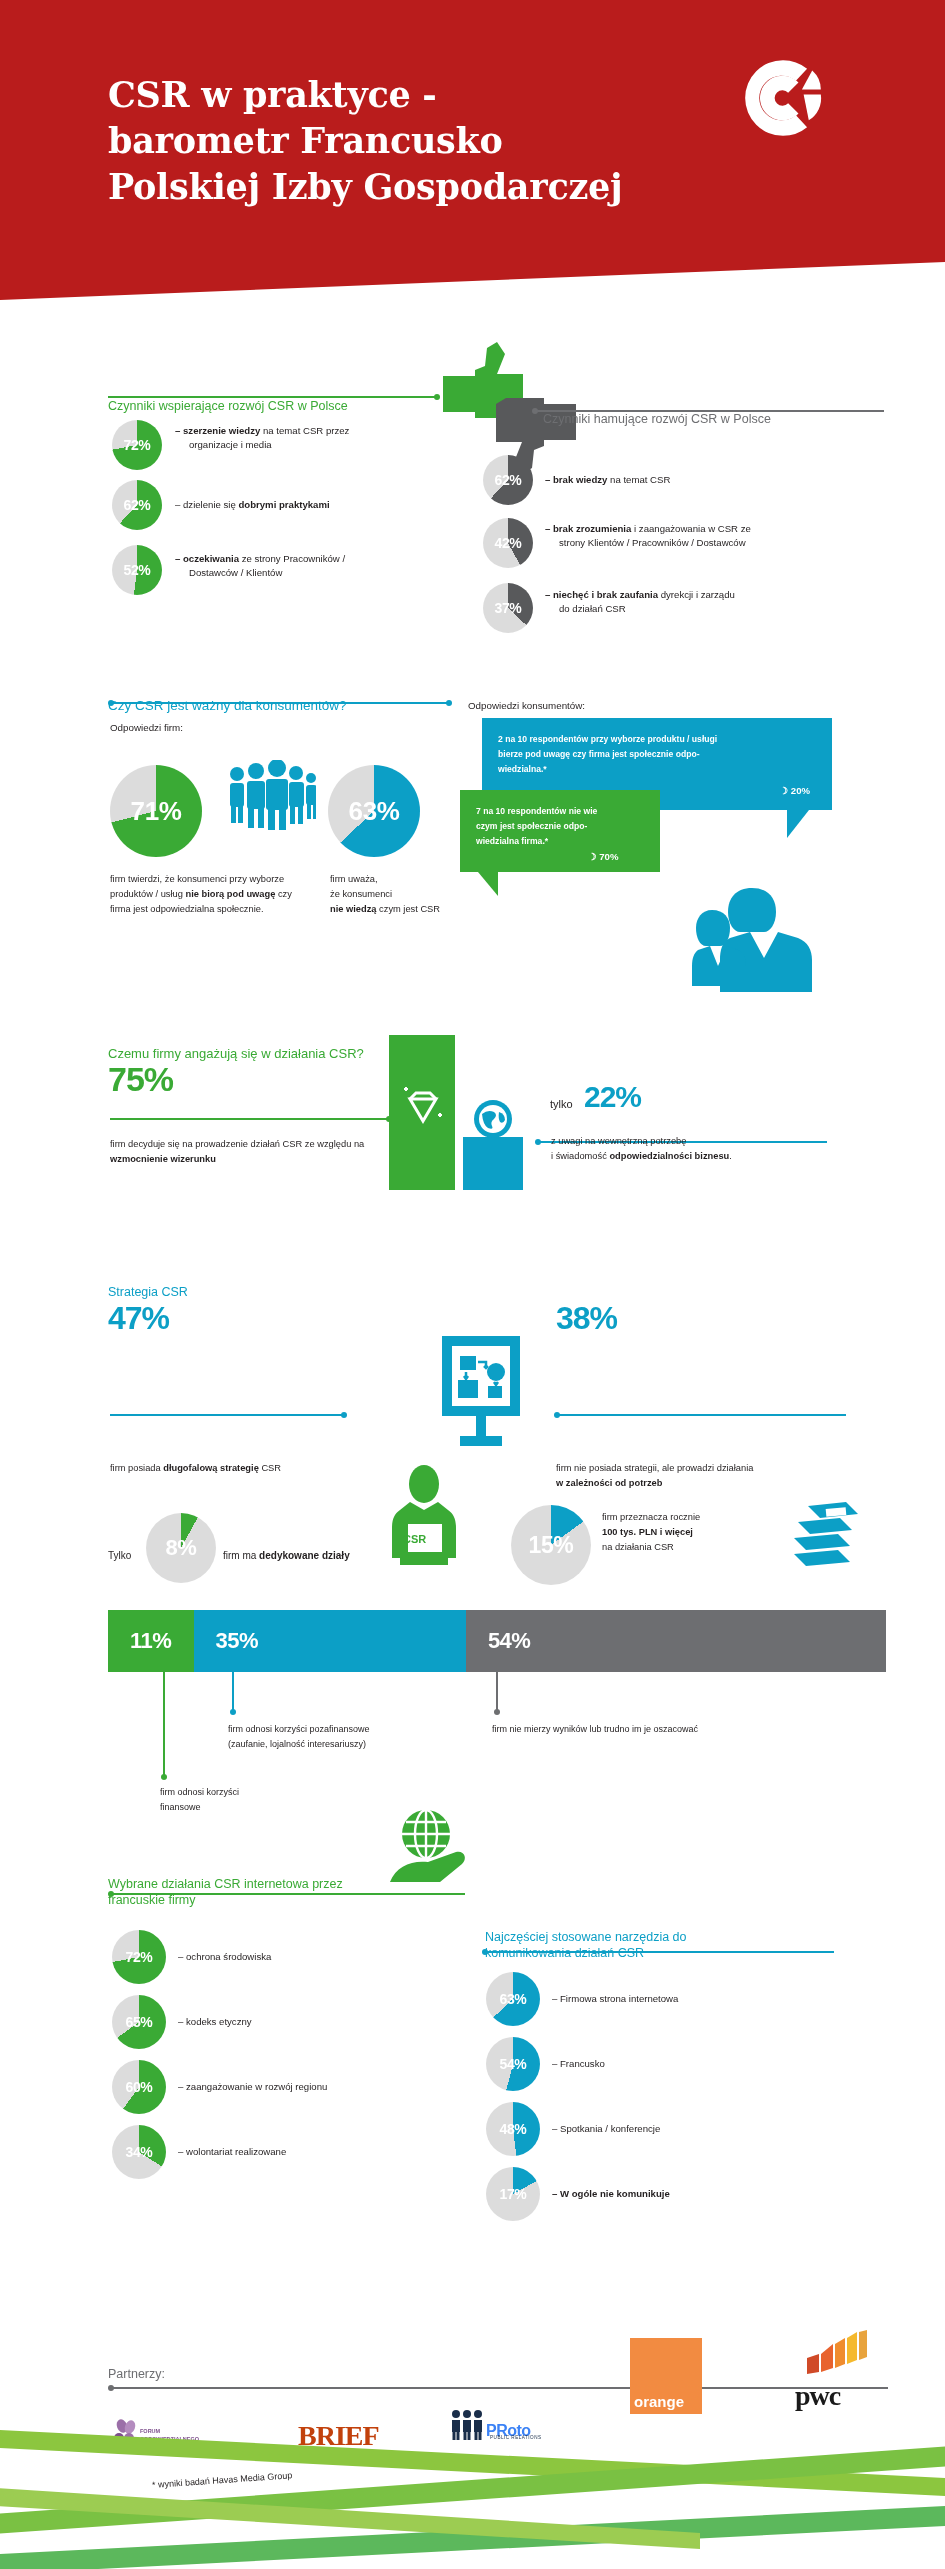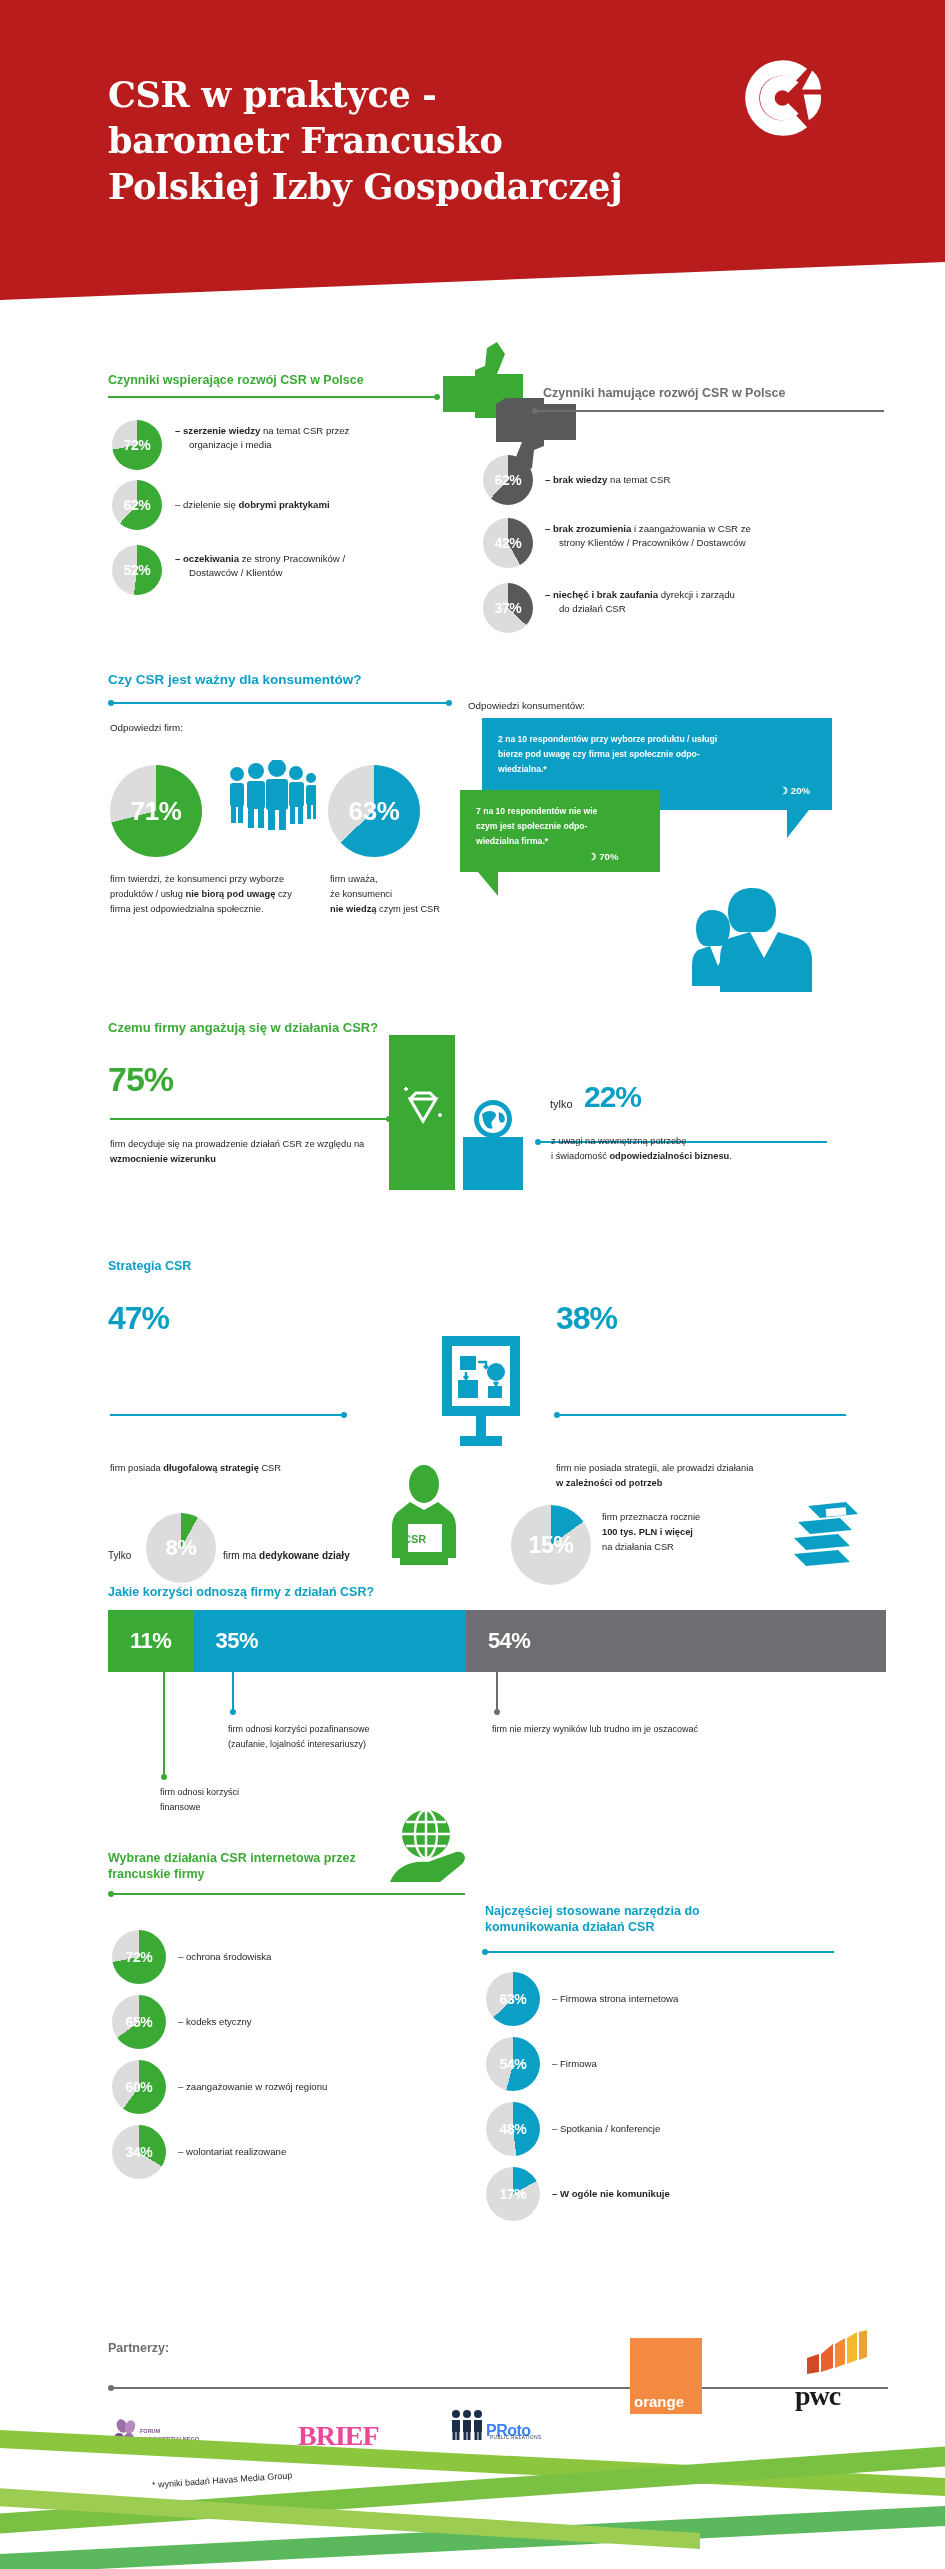--- a/index.html
+++ b/index.html
@@ -27,21 +27,21 @@
     font-size: 35px; line-height: 46px;
     color: #ffffff;
     letter-spacing: -0.3px;
     white-space: pre-line;
   }
   .header-logo { position: absolute; left: 740px; top: 55px; width: 86px; height: 86px; }
 
   
   .sec-title {
     position: absolute;
-    font-size: 12.5px; font-weight: bold; line-height: 16px;
+    font-size: 12.5px; font-weight: normal; line-height: 16px; margin-top: 26px;
   }
   .sec-title.green { color:#3aaa35; }
   .sec-title.blue  { color:#0c9fc6; }
   .sec-title.grey  { color:#6d6e71; }
   .rule {
     position: absolute; height: 2px;
   }
   .rule::before {
     content:""; position:absolute; left:-2px; top:-2px;
     width:6px; height:6px; border-radius:50%;
@@ -420,21 +420,21 @@
   <div class="rule blue" style="left:484px; top:1951px; width:350px;"></div>
 
   <div class="pie" style="left:486px;top:1972px;width:54px;height:54px;background:conic-gradient(#0c9fc6 0% 63%, #dcdcdc 63% 100%);">
     <div class="pv">63%</div>
   </div>
   <div class="bullet" style="left:552px;top:1992px;">– Firmowa strona internetowa</div>
 
   <div class="pie" style="left:486px;top:2037px;width:54px;height:54px;background:conic-gradient(#0c9fc6 0% 54%, #dcdcdc 54% 100%);">
     <div class="pv">54%</div>
   </div>
-  <div class="bullet" style="left:552px;top:2057px;">– Firmowa</div>
+  <div class="bullet" style="left:552px;top:2057px;">– Francusko</div>
 
   <div class="pie" style="left:486px;top:2102px;width:54px;height:54px;background:conic-gradient(#0c9fc6 0% 48%, #dcdcdc 48% 100%);">
     <div class="pv">48%</div>
   </div>
   <div class="bullet" style="left:552px;top:2122px;">– Spotkania / konferencje</div>
 
   <div class="pie" style="left:486px;top:2167px;width:54px;height:54px;background:conic-gradient(#0c9fc6 0% 17%, #dcdcdc 17% 100%);">
     <div class="pv">17%</div>
   </div>
   <div class="bullet" style="left:552px;top:2187px;font-weight:bold;">– W ogóle nie komunikuje</div>
@@ -449,21 +449,21 @@
       <circle cx="9" cy="20" r="5" fill="#7d4f8c"></circle>
       <circle cx="19" cy="20" r="5" fill="#9b6fa8"></circle>
     </svg>
     <div style="position:absolute;left:30px;top:10px;font-size:5.5px;font-weight:bold;line-height:7.5px;color:#7d4f8c;">
       <div>FORUM</div>
       <div>ODPOWIEDZIALNEGO</div>
       <div>BIZNESU</div>
     </div>
   </div>
 
-  <div class="partner" style="left:298px;top:2420px;font-family:'Liberation Serif',serif;font-weight:bold;font-size:28px;letter-spacing:-1px;color:#ec4899;">BRIEF</div>
+  <div class="partner" style="left:298px;top:2420px;font-family:'Liberation Serif',serif;font-weight:bold;font-size:28px;letter-spacing:-1px;color:#c2410c;">BRIEF</div>
 
   <div class="partner" style="left:450px;top:2408px;width:110px;height:50px;">
     <svg style="position:absolute;left:0;top:0;width:36px;height:34px;" viewBox="0 0 36 34">
       <g fill="#1a2e4a">
         <circle cx="6" cy="6" r="4"></circle>
           <rect x="2" y="12" width="8" height="12"></rect>
           <rect x="2.5" y="24" width="3" height="8"></rect>
           <rect x="6.5" y="24" width="3" height="8"></rect>
         <circle cx="17" cy="6" r="4"></circle>
           <rect x="13" y="12" width="8" height="12"></rect>

